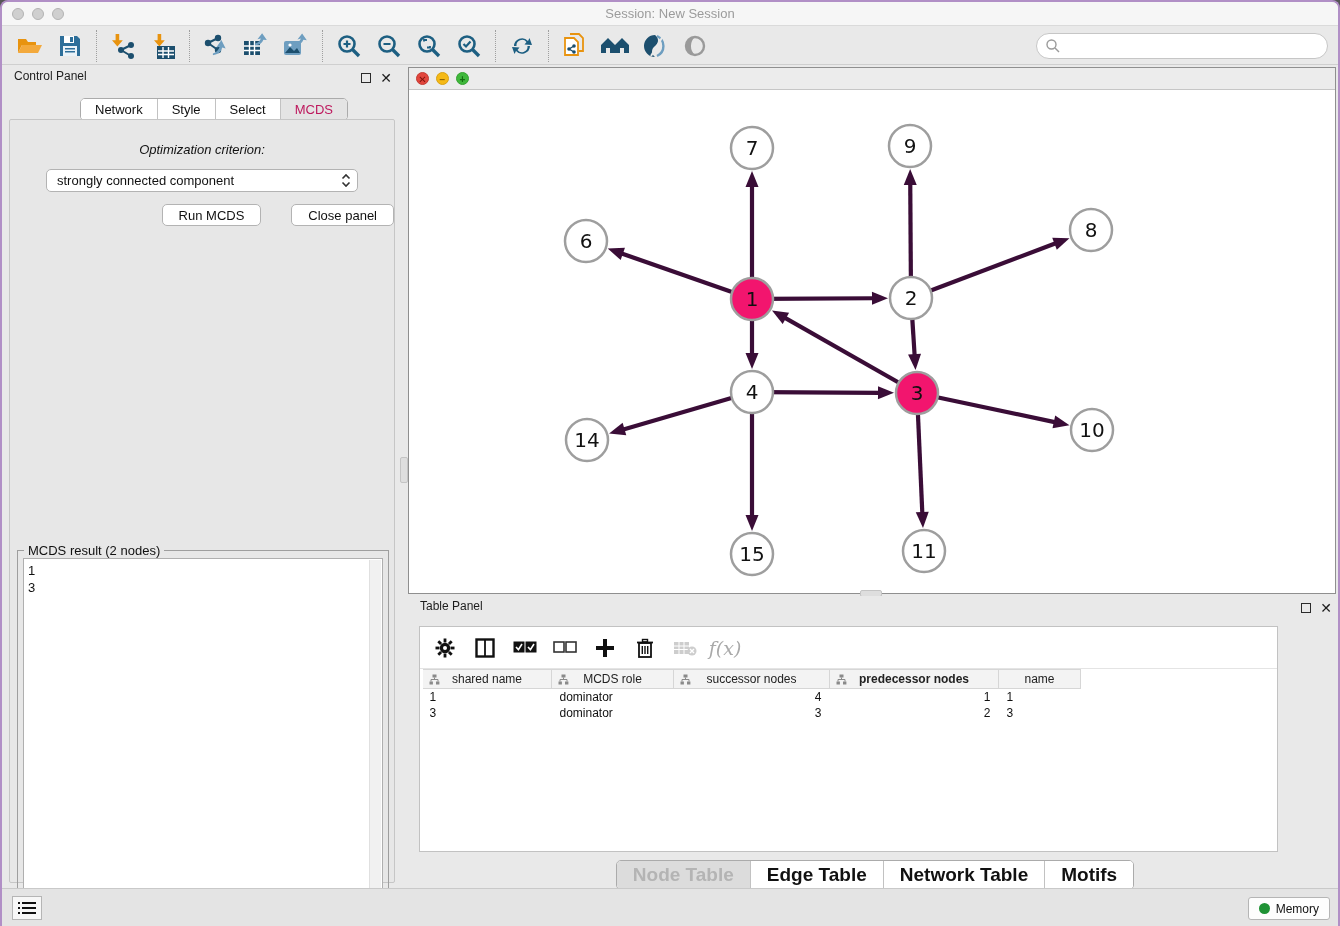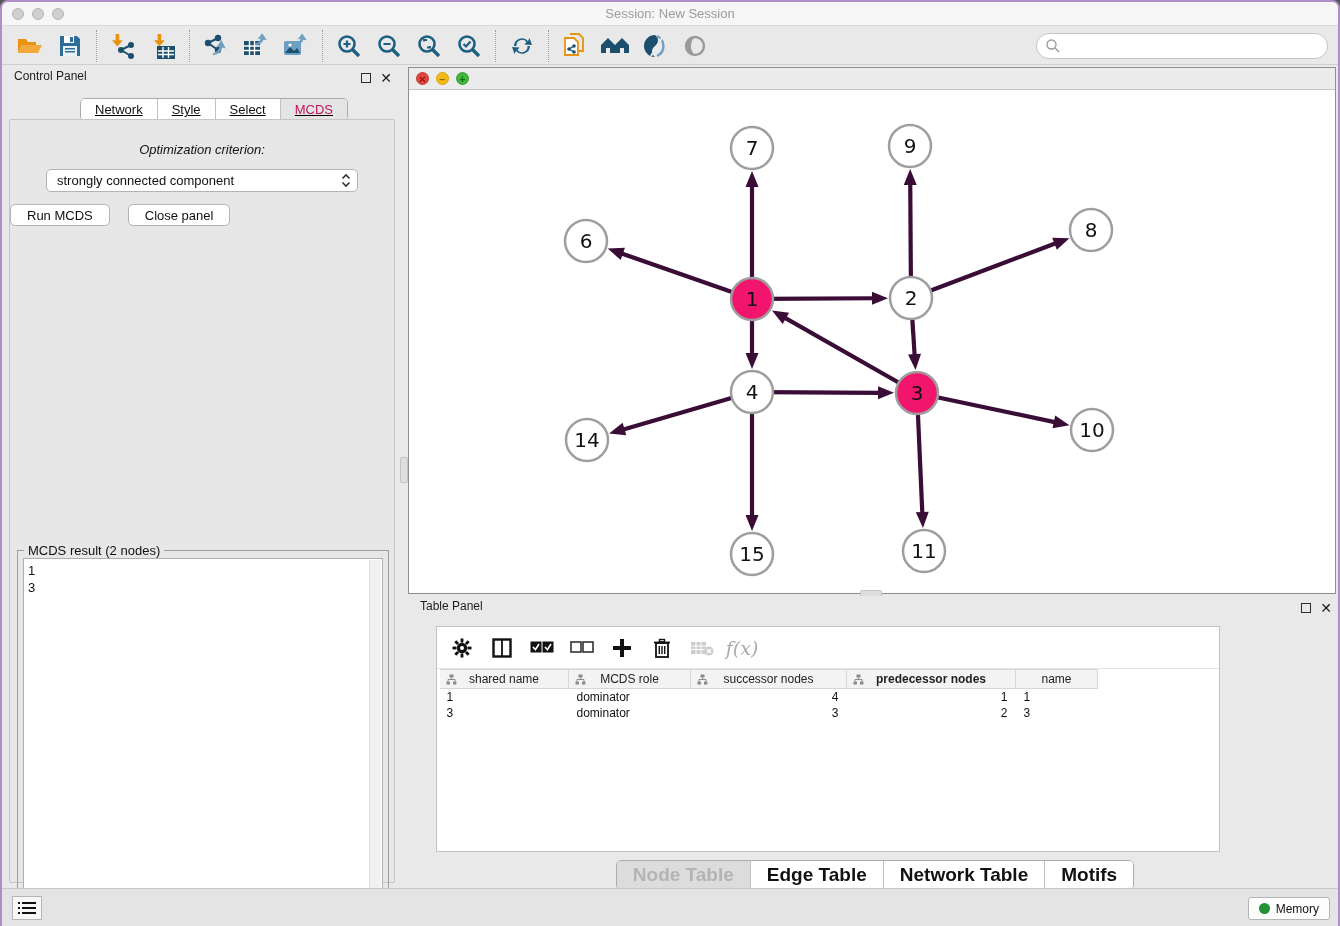--- a/index.html
+++ b/index.html
@@ -25,34 +25,34 @@
   .search-input { border:none; outline:none; flex:1; font-size:13px; background:transparent; height:20px; }
 
   
   .control-panel { position:absolute; left:0; top:64px; width:400px; height:824px; background:#E9E9E9; }
   .panel-header { position:relative; height:28px; }
   .panel-title { position:absolute; left:12px; top:3px; font-size:12px; color:#1d1d1d; }
   .win-btns { position:absolute; right:10px; top:7px; display:flex; gap:9px; align-items:center; }
   .float-btn { width:10px; height:10px; border:1.5px solid #2b2b2b; background:transparent; }
   .close-x { font-size:14px; font-weight:bold; color:#1b1b1b; line-height:10px; }
   .tabs-row { position:absolute; left:78px; top:32px; display:flex; border:1px solid #ABABAB;
-              border-radius:5px; overflow:hidden; background:#fff;text-decoration:underline; }
+              border-radius:5px; overflow:hidden; background:#fff; }
   .tab { font-size:13px; padding:3px 14px; background:#fff; color:#111; border-right:1px solid #C2C2C2; }
   .tab:last-child { border-right:none; }
   .tab.sel { background:#E4E4E4; color:#be185d; }
   .cp-body { position:absolute; left:7px; top:53px; width:386px; height:764px; background:#E7E7E7;
              border:1px solid #C6C6C6; border-radius:2px; }
   .opt-label { margin-top:22px; text-align:center; font-size:13px; color:#111;font-style:italic; }
   .dropdown { position:relative; margin:12px auto 0; width:312px; height:23px; background:#fff;
               border:1px solid #B3B3B3; border-radius:5px; font-size:13px; display:flex; align-items:center;
               padding-left:10px; color:#111; }
   .dd-stepper { position:absolute; right:4px; top:2px; width:14px; height:17px; display:flex;
                 flex-direction:column; align-items:center; justify-content:center; color:#333; }
   .dd-stepper svg { display:block; }
-  .btn-row { display:flex; justify-content:flex-start; gap:18px; margin-top:12px; }
+  .btn-row { display:flex; justify-content:flex-end; gap:30px; margin-top:12px; }
   .mac-btn { font-size:13px; color:#111; background:#fff; border:1px solid #B3B3B3; border-radius:5px;
              padding:2px 16px; height:22px; }
   .groupbox { position:absolute; left:7px; top:430px; width:372px; height:378px; border:1px solid #9E9E9E; }
   .groupbox-title { position:absolute; left:6px; top:-8px; background:#E7E7E7; padding:0 4px; font-size:13px; color:#111; }
   .result-area { position:absolute; left:5px; top:7px; right:5px; bottom:5px; background:#fff;
                  border:1px solid #AFAFAF; font-size:13px; color:#111; padding:3px 0 0 4px; }
   .result-scroll { position:absolute; right:1px; top:1px; bottom:1px; width:12px; background:#F1F1F1;
                    border-left:1px solid #E0E0E0; }
   .result-line { line-height:17px; }
 
@@ -68,21 +68,21 @@
   .nt-min { background:#F5B916; color:#8a6206; border:1px solid #D9A213; }
   .nt-max { background:#3FB83B; color:#136b10; border:1px solid #35A232; }
   .net-canvas { position:absolute; left:0; top:22px; width:926px; height:503px; background:#fff; }
   .split-handle-v { position:absolute; left:398px; top:455px; width:8px; height:26px; background:#DEDEDE;
                     border:1px solid #C4C4C4; border-radius:2px; }
   .split-handle-h { position:absolute; left:858px; top:588px; width:22px; height:7px; background:#DEDEDE;
                     border:1px solid #C4C4C4; border-radius:2px; }
 
   
   .table-panel { position:absolute; left:406px; top:594px; width:934px; height:294px; background:#E9E9E9; }
-  .tp-content { position:absolute; left:28px; top:30px; width:784px; height:226px; background:#fff;
+  .tp-content { position:absolute; left:11px; top:30px; width:859px; height:226px; background:#fff;
                 border:1px solid #C2C2C2; }
   .tp-toolbar { height:42px; display:flex; align-items:center; gap:14px; padding-left:12px;
                 border-bottom:1px solid #E4E4E4; }
   .tp-icon { width:26px; height:26px; display:flex; align-items:center; justify-content:center; }
   table.node-table { border-collapse:collapse; width:659px; font-size:12px; table-layout:fixed; }
   .node-table th { height:19px; background:#F3F3F3; border:1px solid #D6D6D6; border-left:none;
                    font-weight:normal; color:#222; position:relative; }
   .node-table th:first-child { border-left:3px solid #ec4899; border-left-color:transparent; }
   .th-inner { display:flex; align-items:center; justify-content:center; gap:5px; padding:0 4px; }
   .th-icon { position:absolute; left:6px; top:4px; }

